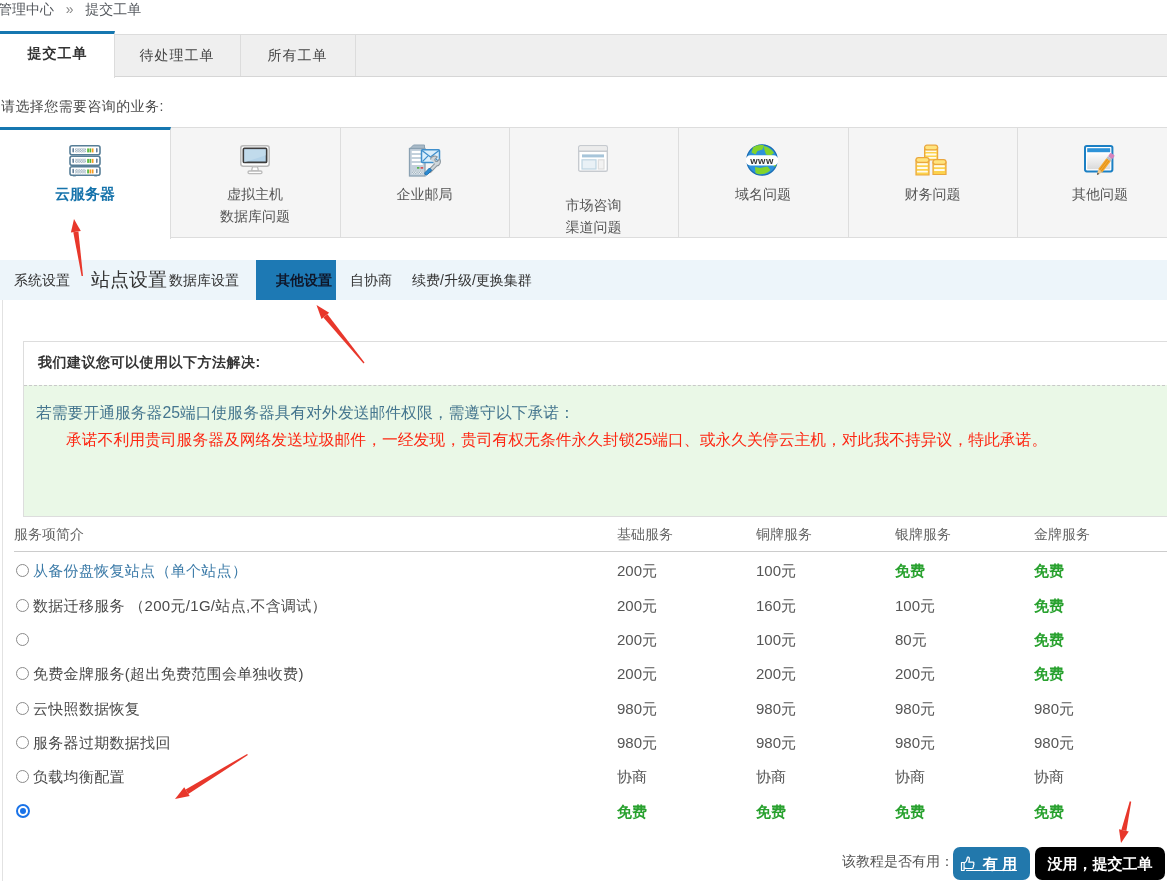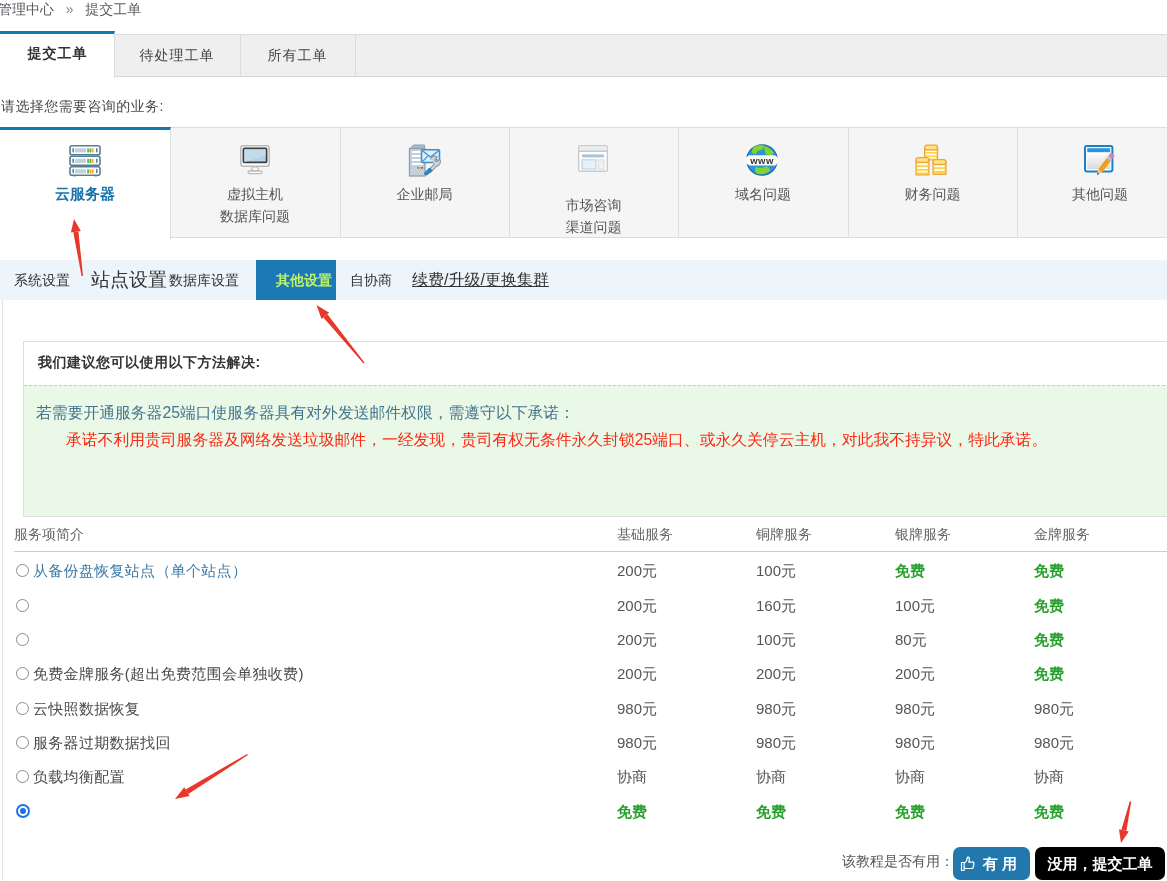--- a/index.html
+++ b/index.html
@@ -174,23 +174,23 @@
         <line x1="6.7" y1="-1" x2="20.2" y2="-1"></line>
         <line x1="6.7" y1="1" x2="20.2" y2="1"></line>
       </g>
   </g>
 </svg>
 
 <div class="abs" style="left:0;top:260px;width:1167px;height:40px;background:#edf5fa;"></div>
 <div class="abs" style="left:14px;top:260px;height:40px;line-height:40px;font-size:14px;color:#333;">系统设置</div>
 <div class="abs" style="left:91px;top:260px;height:24px;line-height:40px;font-size:19px;color:#333;">站点设置</div>
 <div class="abs" style="left:169px;top:260px;height:40px;line-height:40px;font-size:14px;color:#333;">数据库设置</div>
-<div class="abs" style="left:256px;top:260px;width:80px;height:40px;line-height:40px;background:#1d79b4;text-align:center;font-size:14px;font-weight:bold;color:#bef264;padding-left:16px;">其他设置</div>
+<div class="abs" style="left:256px;top:260px;width:80px;height:40px;line-height:40px;background:#1d79b4;text-align:center;font-size:14px;font-weight:bold;color:#0f172a;padding-left:16px;">其他设置</div>
 <div class="abs" style="left:350px;top:260px;height:40px;line-height:40px;font-size:14px;color:#333;">自协商</div>
-<div class="abs" style="left:412px;top:260px;height:44px;line-height:40px;font-size:16px;color:#333;text-decoration:underline;">续费/升级/更换集群</div>
+<div class="abs" style="left:412px;top:260px;height:44px;line-height:40px;font-size:14px;color:#333;">续费/升级/更换集群</div>
 
 <div class="abs" style="left:2px;top:300px;width:1px;height:581px;background:#e2e2e2;"></div>
 
 <div class="abs" style="left:23px;top:341px;width:1148px;height:176px;border:1px solid #ddd;background:#fff;">
   <div style="height:43px;line-height:41px;padding-left:14px;font-size:14px;font-weight:bold;color:#333;letter-spacing:0.5px;">我们建议您可以使用以下方法解决:</div>
   <div style="height:131px;background:#eaf8e7;border-top:1px dashed #c9c9c9;padding:13px 0 0 12px;">
     <div style="font-size:15.8px;color:#44758e;line-height:27px;">若需要开通服务器25端口使服务器具有对外发送邮件权限，需遵守以下承诺：</div>
     <div style="font-size:15.8px;color:#fd2713;line-height:27px;padding-left:30px;">承诺不利用贵司服务器及网络发送垃圾邮件，一经发现，贵司有权无条件永久封锁25端口、或永久关停云主机，对此我不持异议，特此承诺。</div>
   </div>
 </div>
@@ -217,20 +217,21 @@
 <div class="row" style="top:562px;">
     <span class="radio"></span>
     <span class="lbl" style="color:#3c7ba8;">从备份盘恢复站点（单个站点）</span>
     <span class="c1">200元</span>
     <span class="c2">100元</span>
     <span class="c3 free">免费</span>
     <span class="c4 free">免费</span>
   </div>
 <div class="row" style="top:597px;">
     <span class="radio"></span>
+    <span class="lbl">数据迁移服务 （200元/1G/站点,不含调试）</span>
     <span class="c1">200元</span>
     <span class="c2">160元</span>
     <span class="c3">100元</span>
     <span class="c4 free">免费</span>
   </div>
 <div class="row" style="top:631px;">
     <span class="radio"></span>
     <span class="c1">200元</span>
     <span class="c2">100元</span>
     <span class="c3">80元</span>
@@ -270,21 +271,21 @@
   </div>
 <div class="row" style="top:803px;">
     <span class="radio-on"></span>
     <span class="c1 free">免费</span>
     <span class="c2 free">免费</span>
     <span class="c3 free">免费</span>
     <span class="c4 free">免费</span>
   </div>
 
 <div class="abs" style="left:842px;top:853px;font-size:14px;color:#555;">该教程是否有用：</div>
-<div class="abs" style="left:953px;top:847px;width:77px;height:33px;background:#2278ac;border-radius:7px;color:#fff;font-size:15px;font-weight:bold;line-height:33px;text-align:center;">
+<div class="abs" style="left:953px;top:847px;width:77px;height:33px;background:#2278ac;border-radius:7px;color:#fff;font-size:15px;font-weight:bold;line-height:33px;text-align:center;text-decoration:underline;">
   <span style="position:relative;top:0px;">&nbsp;&nbsp;&nbsp;&nbsp;有 用</span>
 </div>
 <div class="abs" style="left:1035px;top:847px;width:130px;height:33px;background:#000000;border-radius:7px;color:#fff;font-size:15px;font-weight:bold;line-height:33px;text-align:center;">没用，提交工单</div>
 
 <svg class="abs" style="left:960px;top:855px;" width="16" height="17" viewBox="0 0 16 17">
   <path d="M1.5 7.5 h2.6 v8 h-2.6 z M4.1 8.2 c2.2-1.2 3.1-2.9 3.2-5.6 c0-.9 2.1-.6 2.1 1.2 c0 1.2-.3 2.4-.7 3.4 h4.4 c.9 0 1.1 1 .5 1.5 c.6.6.4 1.5-.3 1.8 c.5.5.3 1.4-.4 1.7 c.4.5.1 1.3-.6 1.3 h-5.6 c-1 0-1.8-.3-2.6-.8 z" fill="none" stroke="#fff" stroke-width="1.2" stroke-linejoin="round"></path>
 </svg>
 
 <svg class="abs" style="left:0;top:0;pointer-events:none;" width="1167" height="881" viewBox="0 0 1167 881">
   <g fill="#e8372b">

